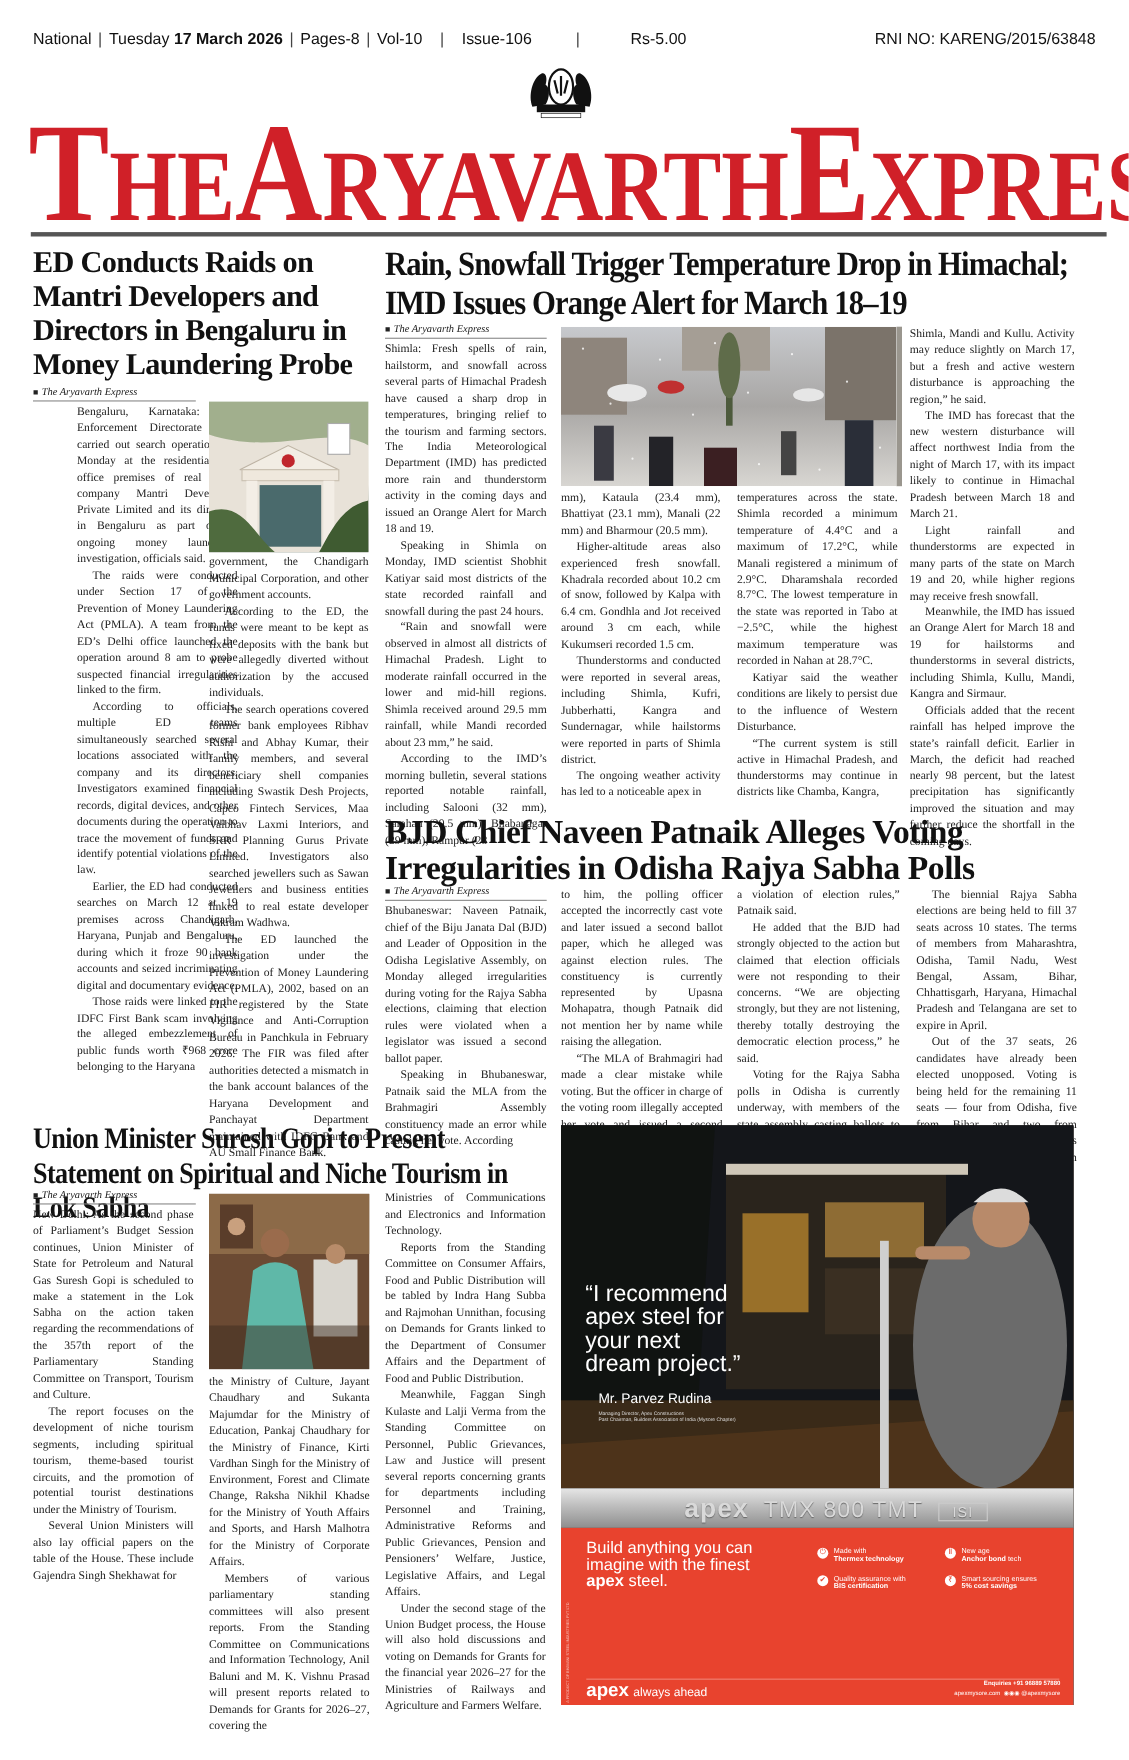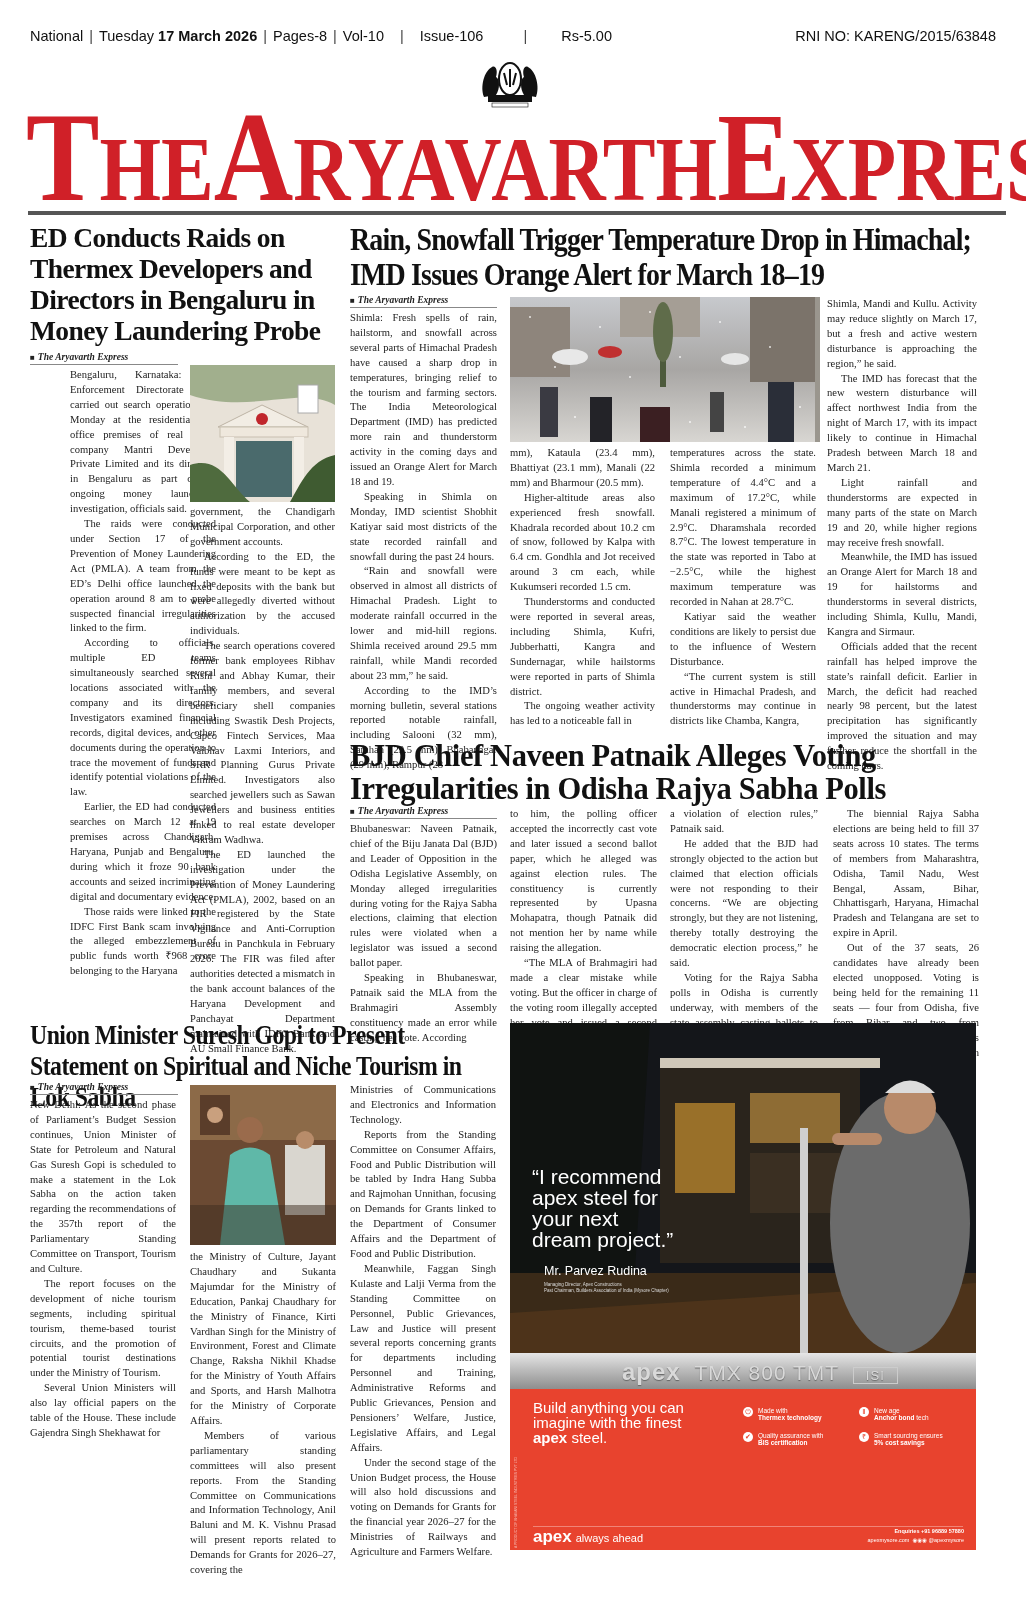--- a/index.html
+++ b/index.html
@@ -15,21 +15,21 @@
 
   
   .emblem { position: absolute; left: 474px; top: 59px; width: 72px; height: 50px; }
   .masthead { position: absolute; left: 26px; top: 80px; width: 980px; height: 130px; font-family: "Liberation Serif", serif; color: #d02028; font-weight: bold; white-space: nowrap; display: flex; align-items: flex-end; justify-content: space-between; transform: scaleX(0.86); transform-origin: left bottom; }
   .masthead .cap { font-size: 128px; line-height: 0.82; }
   .masthead .sm { font-size: 92px; line-height: 0.82; }
   .rule-top { position: absolute; left: 28px; top: 211px; width: 978px; height: 4px; background: #555; }
 
   
   .hl { position: absolute; font-family: "Liberation Serif", serif; font-weight: bold; color: #111; letter-spacing: -0.5px; }
-  .byline { position: absolute; font-family: "Liberation Serif", serif; font-style: italic; font-weight: bold; font-size: 9.5px; color: #222; border-bottom: 1px solid #888; padding-bottom: 2px; }
+  .byline { position: absolute; font-family: "Liberation Serif", serif; font-style: italic; font-weight: normal; font-size: 9.5px; color: #222; border-bottom: 1px solid #888; padding-bottom: 2px; }
   .byline .sq { font-style: normal; font-size: 8px; margin-right: 3px; }
 
   .col { position: absolute; font-family: "Liberation Serif", serif; font-size: 10.6px; line-height: 14.9px; text-align: justify; color: #222; }
   .col p { text-indent: 14px; margin-bottom: 0; }
   .col p.first { text-indent: 0; }
 
   .photo { position: absolute; overflow: hidden; }
 
   
   .ad { position: absolute; left: 510px; top: 1023px; width: 466px; height: 527px; overflow: hidden; background: #1d140e; }
@@ -58,21 +58,21 @@
   <span>National</span>
   <span class="sep">|</span>
   <span>Tuesday</span>&nbsp;<b>17 March 2026</b>
   <span class="sep">|</span>
   <span>Pages-8</span>
   <span class="sep">|</span>
   <span>Vol-10</span>
   <span class="sep" style="margin:0 16px">|</span>
   <span>Issue-106</span>
   <span class="sep" style="margin:0 16px 0 40px">|</span>
-  <span class="price" style="margin-left:18px">Rs-5.00</span>
+  <span class="price" style="margin-left:30px">Rs-5.00</span>
   <span class="rni">RNI NO: KARENG/2015/63848</span>
 </div>
 
 <div class="emblem">
   <svg width="72" height="50" viewBox="0 0 72 50">
     <ellipse cx="36" cy="20" rx="11" ry="16" fill="#fff" stroke="#111" stroke-width="2"></ellipse>
     <path d="M10 38 C6 28 10 12 18 8 C22 6 24 12 22 18 C26 20 26 30 22 36 Z" fill="#111"></path>
     <path d="M62 38 C66 28 62 12 54 8 C50 6 48 12 50 18 C46 20 46 30 50 36 Z" fill="#111"></path>
     <path d="M30 14 L33 26 M36 10 L36 28 M42 14 L39 26" stroke="#111" stroke-width="2"></path>
     <rect x="14" y="36" width="44" height="7" fill="#111"></rect>
@@ -80,21 +80,21 @@
   </svg>
 </div>
 
 <div class="masthead">
   <span><span class="cap">T</span><span class="sm">HE</span></span>
   <span><span class="cap">A</span><span class="sm">RYAVARTH</span></span>
   <span><span class="cap">E</span><span class="sm">XPRESS</span></span>
 </div>
 <div class="rule-top"></div>
 
-<h1 class="hl" style="left:30px; top:222px; width:312px; font-size:27.5px; line-height:31px; letter-spacing:-0.6px;">ED Conducts Raids on Thermex Developers and Directors in Bengaluru in Money Laundering Probe</h1>
+<h1 class="hl" style="left:30px; top:222px; width:312px; font-size:27.5px; line-height:31px; letter-spacing:-0.6px;">ED Conducts Raids on Mantri Developers and Directors in Bengaluru in Money Laundering Probe</h1>
 <div class="byline" style="left:30px; top:352px; width:148px;"><span class="sq">■</span><span>The Aryavarth Express</span></div>
 <div class="col" style="left:30px; top:368px; width:146px; height:625px;margin-left:40px;" id="ed-col1">
     <p class="first">Bengaluru, Karnataka: The Enforcement Directorate (ED) carried out search operations on Monday at the residential and office premises of real estate company Mantri Developers Private Limited and its directors in Bengaluru as part of an ongoing money laundering investigation, officials said.</p>
     <p>The raids were conducted under Section 17 of the Prevention of Money Laundering Act (PMLA). A team from the ED’s Delhi office launched the operation around 8 am to probe suspected financial irregularities linked to the firm.</p>
     <p>According to officials, multiple ED teams simultaneously searched several locations associated with the company and its directors. Investigators examined financial records, digital devices, and other documents during the operation to trace the movement of funds and identify potential violations of the law.</p>
     <p>Earlier, the ED had conducted searches on March 12 at 19 premises across Chandigarh, Haryana, Punjab and Bengaluru, during which it froze 90 bank accounts and seized incriminating digital and documentary evidence.</p>
     <p>Those raids were linked to the IDFC First Bank scam involving the alleged embezzlement of public funds worth ₹968 crore belonging to the Haryana</p>
   </div>
 <div class="photo" style="left:190px; top:365px; width:145px; height:137px; background:linear-gradient(180deg,#c8d4c0 0%,#e9e4dc 30%,#e6ddd2 55%,#5b6a5a 78%,#3d4c36 100%);">
   <svg width="145" height="137" viewBox="0 0 145 137">
@@ -162,21 +162,21 @@
         <circle cx="180" cy="125" r="1"></circle>
         <circle cx="235" cy="130" r="1"></circle>
         <circle cx="140" cy="15" r="1"></circle>
     </g>
   </svg>
 </div>
 <div class="col" style="left:510px; top:446px; width:145px; height:290px;" id="rain-col2">
     <p class="first">mm), Kataula (23.4 mm), Bhattiyat (23.1 mm), Manali (22 mm) and Bharmour (20.5 mm).</p>
     <p>Higher-altitude areas also experienced fresh snowfall. Khadrala recorded about 10.2 cm of snow, followed by Kalpa with 6.4 cm. Gondhla and Jot received around 3 cm each, while Kukumseri recorded 1.5 cm.</p>
     <p>Thunderstorms and conducted were reported in several areas, including Shimla, Kufri, Jubberhatti, Kangra and Sundernagar, while hailstorms were reported in parts of Shimla district.</p>
-    <p>The ongoing weather activity has led to a noticeable fall in</p>
+    <p>The ongoing weather activity has led to a noticeable apex in</p>
   </div>
 <div class="col" style="left:670px; top:446px; width:146px; height:290px;" id="rain-col3">
     <p class="first">temperatures across the state. Shimla recorded a minimum temperature of 4.4°C and a maximum of 17.2°C, while Manali registered a minimum of 2.9°C. Dharamshala recorded 8.7°C. The lowest temperature in the state was reported in Tabo at −2.5°C, while the highest maximum temperature was recorded in Nahan at 28.7°C.</p>
     <p>Katiyar said the weather conditions are likely to persist due to the influence of Western Disturbance.</p>
     <p>“The current system is still active in Himachal Pradesh, and thunderstorms may continue in districts like Chamba, Kangra,</p>
   </div>
 <div class="photo" style="left:815px; top:297px; width:5px; height:145px; background:#9a968e;"></div>
 <div class="col" style="left:827px; top:297px; width:150px; height:440px;" id="rain-col4">
     <p class="first">Shimla, Mandi and Kullu. Activity may reduce slightly on March 17, but a fresh and active western disturbance is approaching the region,” he said.</p>
     <p>The IMD has forecast that the new western disturbance will affect northwest India from the night of March 17, with its impact likely to continue in Himachal Pradesh between March 18 and March 21.</p>

